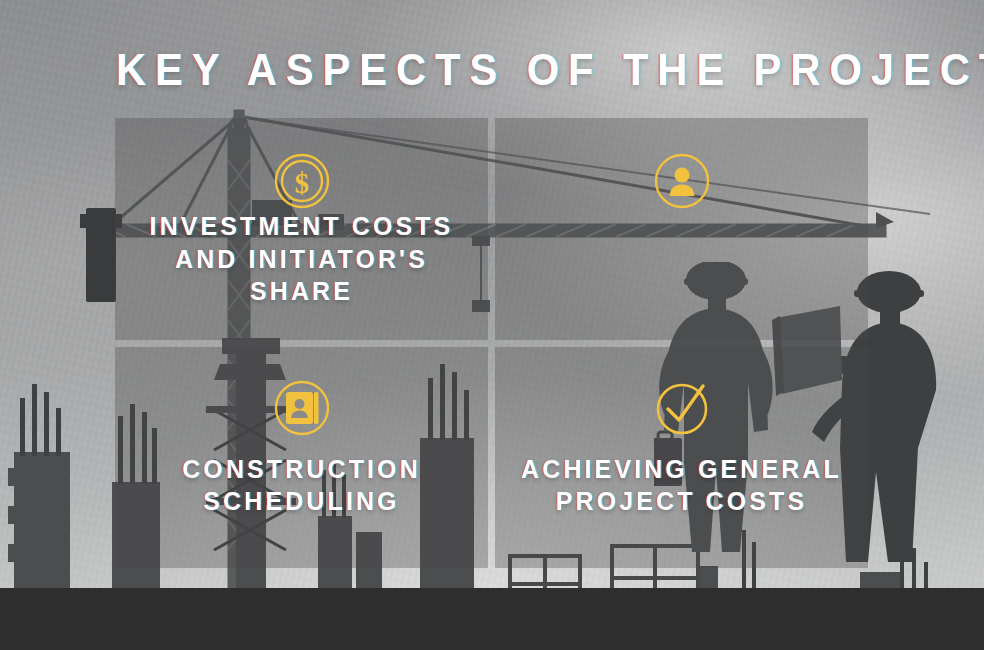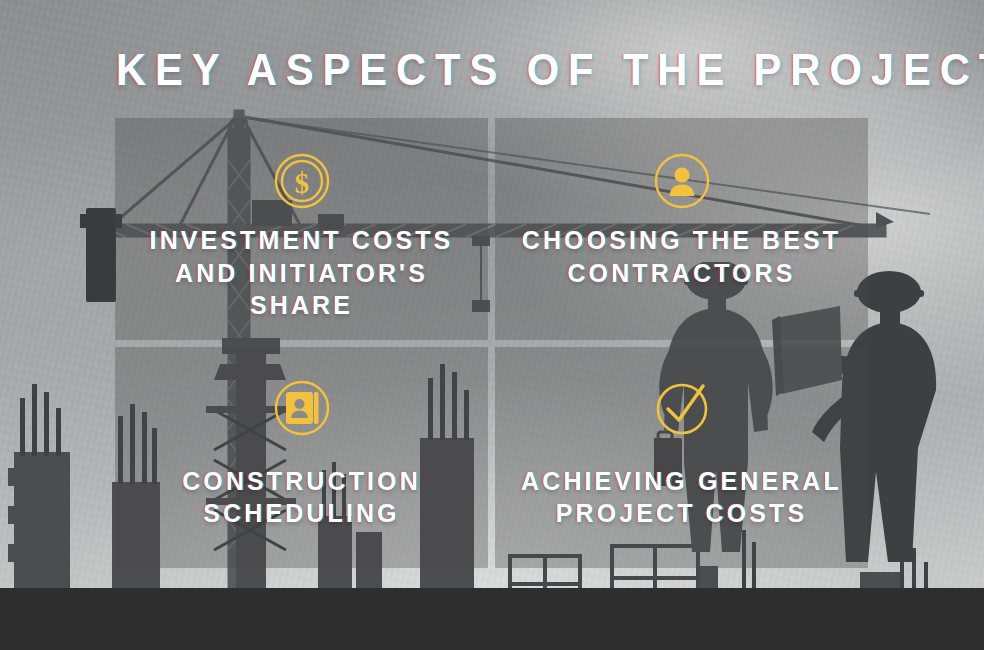--- a/index.html
+++ b/index.html
@@ -94,38 +94,37 @@
 
   .icon-wrap {
     margin-top: 34px;
     width: 58px;
     height: 58px;
     flex: 0 0 auto;
   }
   .icon-wrap svg { display: block; width: 58px; height: 58px; }
 
   .panel-label {
-    margin-top: 14px;
     padding: 0 14px;
     text-align: center;
     font-size: 25px;
     font-weight: 700;
     line-height: 1.30;
     letter-spacing: 3.1px;
     color: #ffffff;
     font-stretch: condensed;
     text-shadow:
       -1.3px 0 0 rgba(255,70,70,.42),
        1.3px 0 0 rgba(70,225,255,.38),
        0 2px 4px rgba(0,0,0,.25);
     white-space: pre-line;
   }
   
   .panel.row2 .icon-wrap { margin-top: 32px; }
-  .panel.row2 .panel-label { margin-top: 28px; }
+  .panel.row2 .panel-label { margin-top: 16px; }
 </style>
 </head>
 <body>
 
 <div id="stage">
 
   <div class="sky"></div>
   <div class="sky-grain"></div>
 
   <svg class="crane" viewBox="0 0 984 650">
@@ -306,22 +305,20 @@
     </div>
 
     <div class="panel row1">
       <div class="icon-wrap">
         <svg viewBox="0 0 58 58">
           <circle cx="29" cy="29" r="26" fill="none" stroke="#F2C23E" stroke-width="2.4"></circle>
           <circle cx="29" cy="23" r="7.6" fill="#F2C23E"></circle>
           <path d="M29 32.5 c-8.4 0 -12.4 5.6 -12.4 11.4 h24.8 c0 -5.8 -4 -11.4 -12.4 -11.4 Z" fill="#F2C23E"></path>
         </svg>
       </div>
-      <div class="panel-label">CHOOSING THE BEST
-CONTRACTORS</div>
     </div>
 
     <div class="panel row2">
       <div class="icon-wrap">
         <svg viewBox="0 0 58 58">
           <circle cx="29" cy="29" r="26" fill="none" stroke="#F2C23E" stroke-width="2.4"></circle>
           <rect x="13" y="13" width="27" height="32" rx="3" fill="#F2C23E"></rect>
           <rect x="41" y="13" width="4.5" height="32" rx="1.6" fill="#F2C23E"></rect>
           <circle cx="26.5" cy="25" r="5" fill="#8a8a8a"></circle>
           <path d="M26.5 31.5 c-5.6 0 -8.3 3.8 -8.3 7.6 h16.6 c0 -3.8 -2.7 -7.6 -8.3 -7.6 Z" fill="#8a8a8a"></path>

